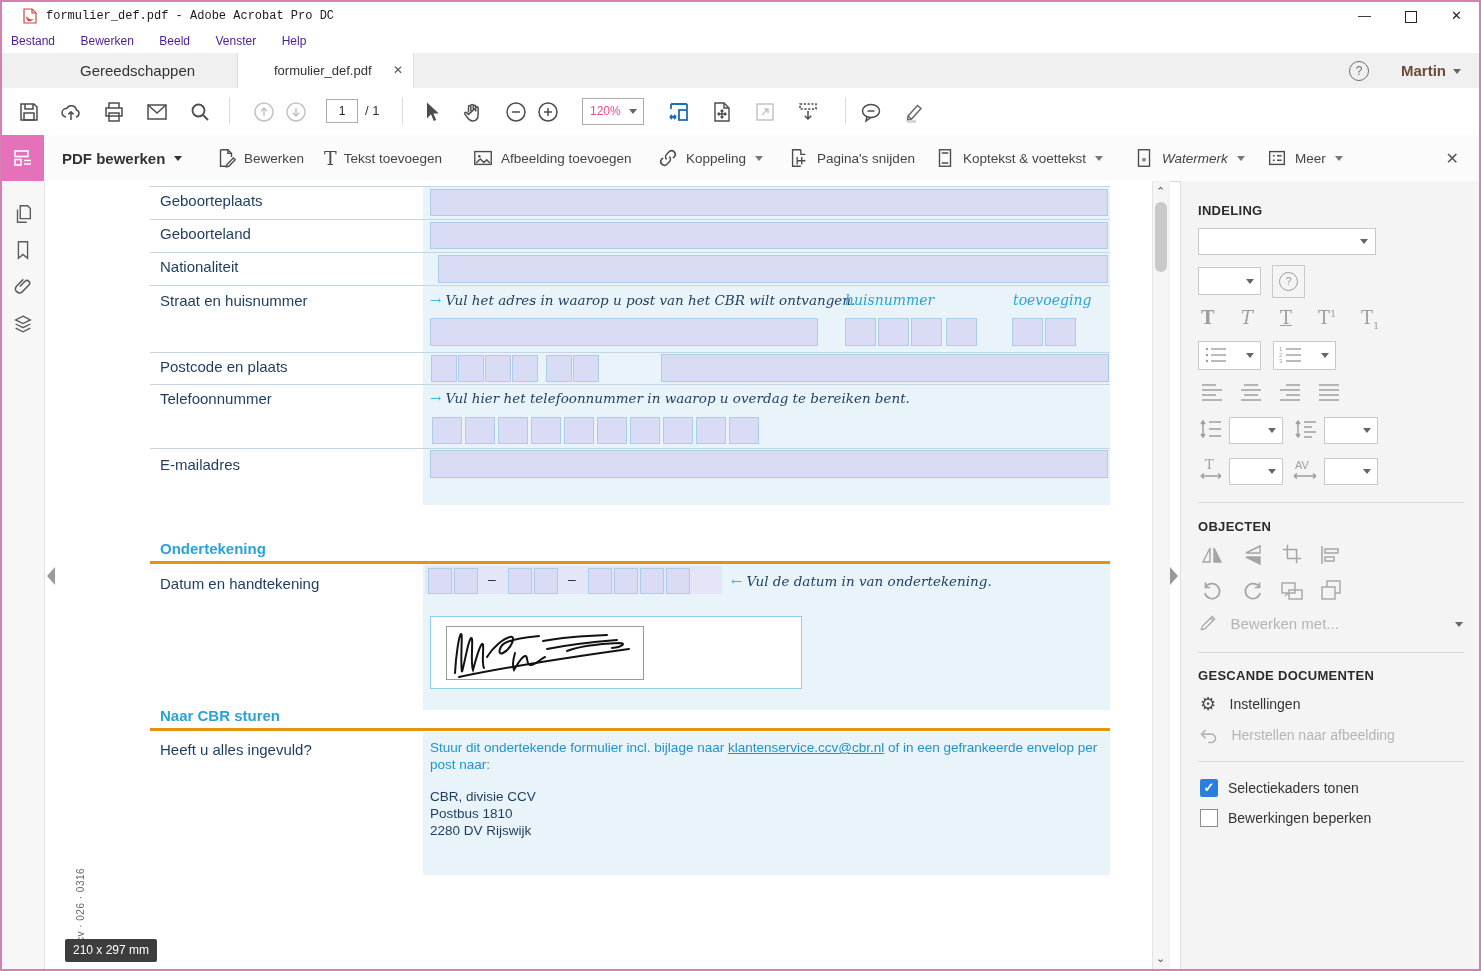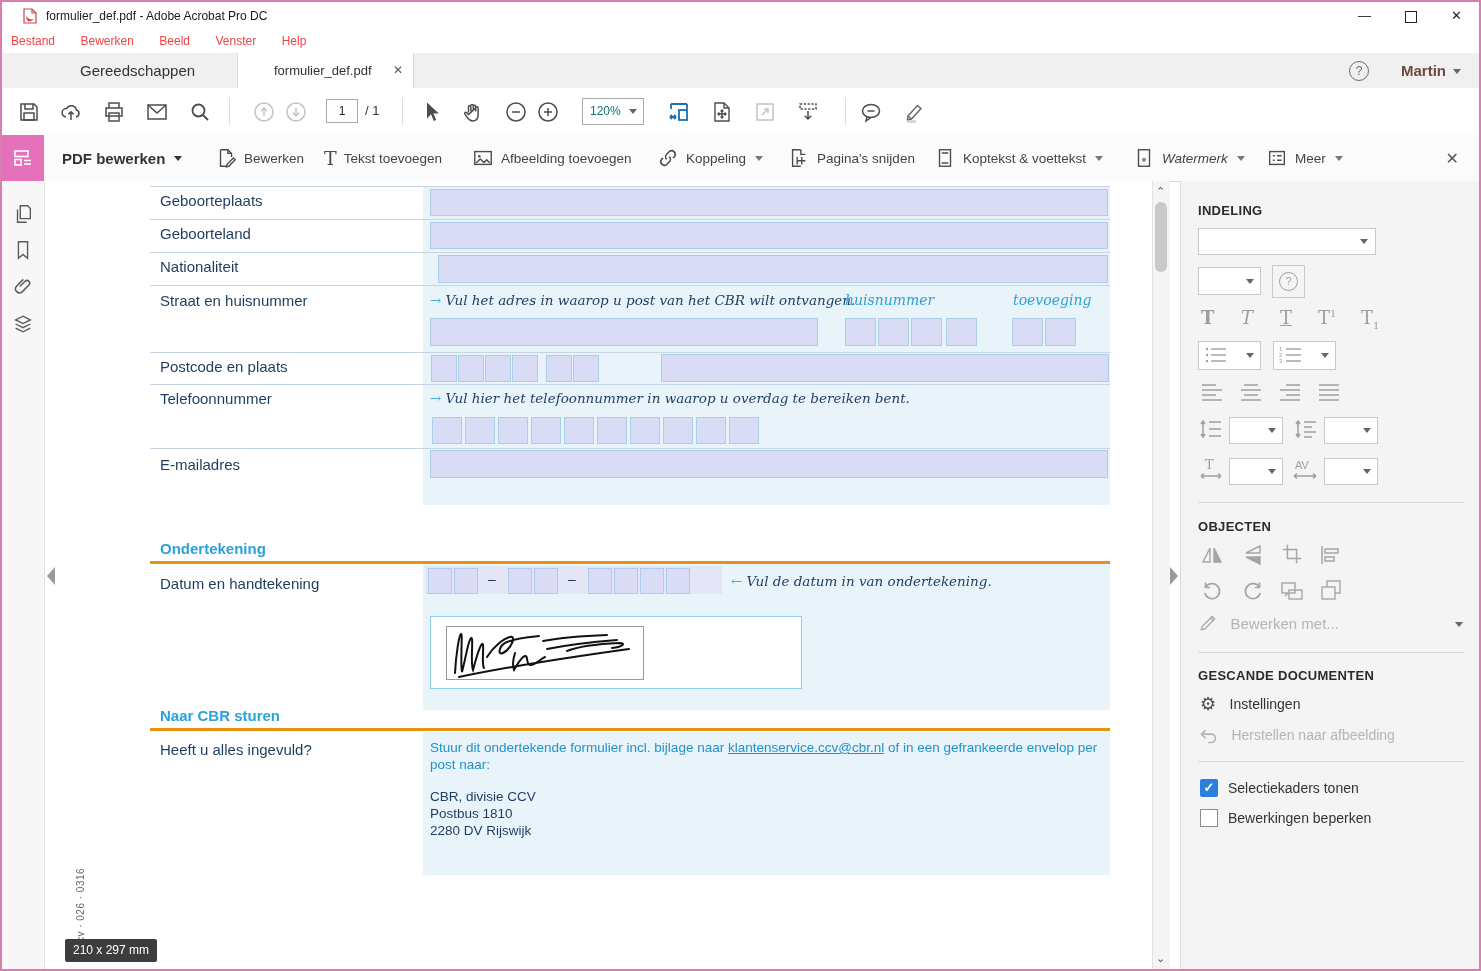--- a/index.html
+++ b/index.html
@@ -3,44 +3,44 @@
 <meta charset="utf-8">
 <style>
   html,body{margin:0;padding:0;background:#888;}
   #app{position:relative;width:1481px;height:971px;background:#fff;
        font-family:"Liberation Sans",sans-serif;overflow:hidden;
        -webkit-font-smoothing:antialiased;}
   .abs{position:absolute;}
   
   #frame{position:absolute;inset:0;border:2px solid #d77fae;pointer-events:none;z-index:99;}
   #titlebar{position:absolute;left:2px;top:2px;right:2px;height:28px;background:#fff;}
-  #title-text{position:absolute;left:44px;top:7px;font-size:12px;color:#1a1a1a;}
+  #title-text{position:absolute;left:44px;top:7px;font-size:12px;color:#1a1a1a;font-family:Liberation Mono, monospace;}
   .winbtn{position:absolute;top:0;width:45px;height:28px;text-align:center;line-height:28px;
           font-size:13px;color:#222;}
   #menubar{position:absolute;left:2px;top:30px;right:2px;height:23px;background:#fff;}
-  .menu-item{display:inline-block;margin-left:9px;margin-right:12px;font-size:12px;color:#ef4444;line-height:23px;}
+  .menu-item{display:inline-block;margin-left:9px;margin-right:12px;font-size:12px;color:#4c1d95;line-height:23px;}
   
   #tabbar{position:absolute;left:2px;top:53px;right:2px;height:35px;background:#f0f0f0;}
   .tab{position:absolute;top:0;height:35px;line-height:35px;font-size:15px;color:#333;}
   #doc-tab{position:absolute;left:235px;top:0;width:175px;height:35px;background:#fff;
            border-left:1px solid #dcdcdc;border-right:1px solid #dcdcdc;}
   #doc-tab .t{position:absolute;left:36px;top:0;line-height:35px;font-size:13px;color:#333;}
   #doc-tab .x{position:absolute;right:10px;top:0;line-height:35px;font-size:12px;color:#555;}
   #help-circle{position:absolute;right:110px;top:8px;width:18px;height:18px;border:1.5px solid #6e6e6e;
                border-radius:50%;text-align:center;line-height:18px;font-size:12px;color:#6e6e6e;}
   #user-name{position:absolute;right:33px;top:0;line-height:35px;font-size:15px;color:#6b4a3c;font-weight:bold;}
   
   #toolbar-main{position:absolute;left:2px;top:88px;right:2px;height:47px;background:#fff;border-bottom:1px solid #dadada;}
   .tbtn{position:absolute;top:12px;width:24px;height:24px;}
   .vsep{position:absolute;top:10px;width:1px;height:27px;background:#ddd;}
   #page-input{position:absolute;left:324px;top:11px;width:30px;height:22px;border:1px solid #ababab;
               background:#fff;text-align:center;font-size:12px;color:#222;line-height:22px;}
   #page-total{position:absolute;left:363px;top:11px;font-size:13px;color:#333;line-height:24px;}
   #zoom-select{position:absolute;left:580px;top:10px;width:60px;height:25px;border:1px solid #ababab;background:#fff;}
-  #zoom-select .v{position:absolute;left:7px;top:0;font-size:12px;color:#0f766e;line-height:25px;}
+  #zoom-select .v{position:absolute;left:7px;top:0;font-size:12px;color:#ec4899;line-height:25px;}
   .caret{position:absolute;width:0;height:0;border-left:4px solid transparent;border-right:4px solid transparent;
          border-top:5px solid #666;}
   #toolbar-edit{position:absolute;left:2px;top:135px;right:2px;height:46px;background:#fbfbfb;border-bottom:1px solid #d6d6d6;}
   #pink-tile{position:absolute;left:0;top:0;width:42px;height:46px;background:#e471ba;}
   .et-item{position:absolute;top:0;height:46px;display:flex;align-items:center;gap:7px;font-size:13.5px;color:#444;}
   .et-caret{width:0;height:0;border-left:4px solid transparent;border-right:4px solid transparent;border-top:5px solid #777;margin-left:2px;}
   #pdf-bewerken-label{font-size:15px;font-weight:bold;color:#333;}
   
   #left-rail{position:absolute;left:2px;top:181px;width:42px;bottom:2px;background:#f7f7f7;border-right:1px solid #e2e2e2;}
   .rail-ic{position:absolute;left:10px;width:22px;height:22px;}

